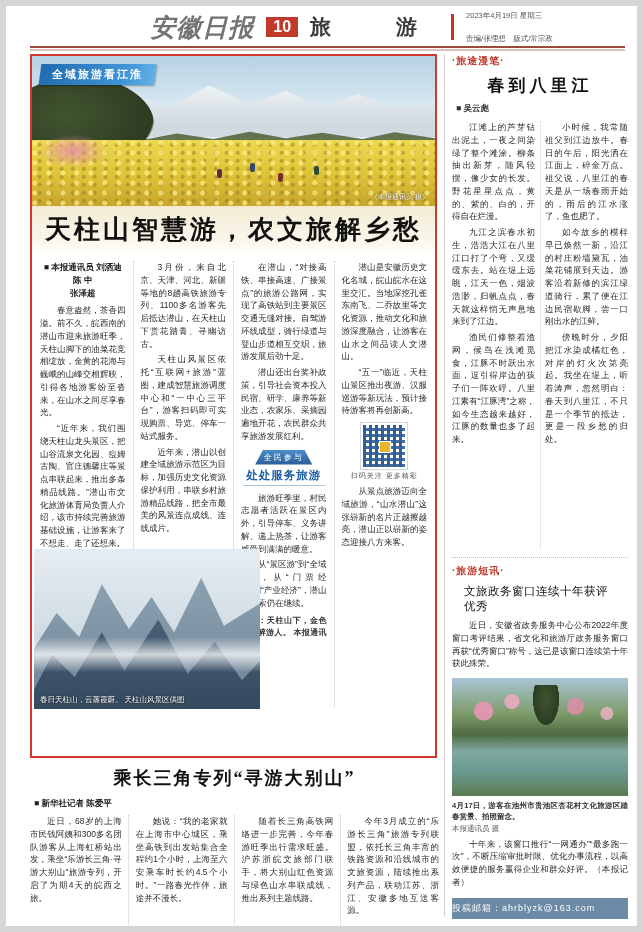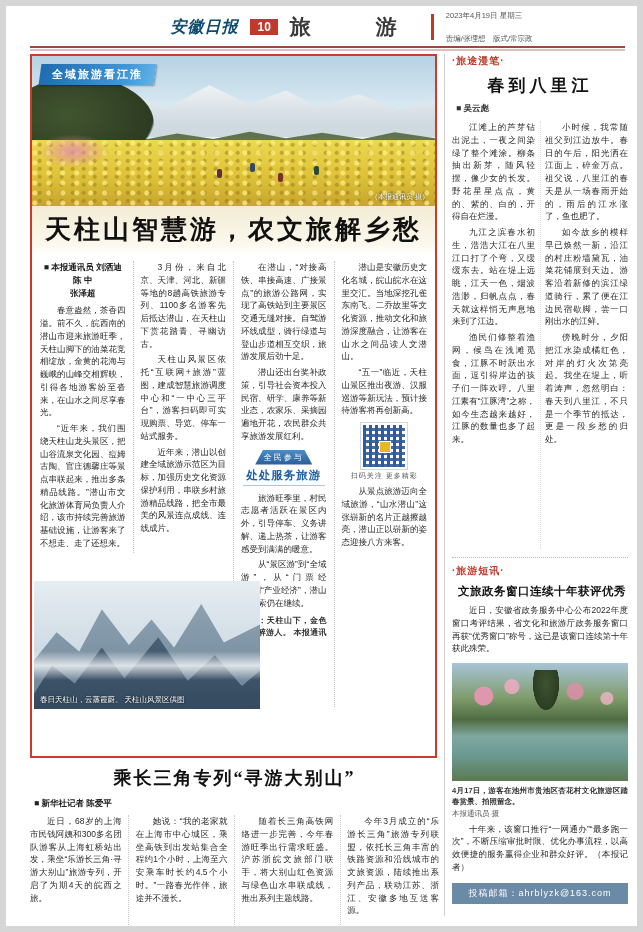--- a/index.html
+++ b/index.html
@@ -2,22 +2,22 @@
 <html><head>
 <meta charset="utf-8">
 <style>
   html,body{margin:0;padding:0;}
   body{width:643px;height:932px;background:#d6d6d6;position:relative;
        font-family:"Liberation Sans","DejaVu Sans",sans-serif;overflow:hidden;}
   .page{position:absolute;left:6px;top:6px;width:631px;height:920px;background:#ffffff;overflow:hidden;}
 
   
   .masthead{position:absolute;top:5px;left:0;width:100%;height:32px;display:flex;align-items:center;justify-content:center;gap:12px;padding-left:60px;box-sizing:border-box;}
-  .mh-logo{font-family:"Liberation Serif","DejaVu Serif",serif;font-weight:bold;font-style:italic;font-size:16px;color:#0c4a6e;letter-spacing:1px;}
-  .mh-pn{background:#c0392b;color:#fff;font-weight:bold;font-size:12px;padding:2px 7px;line-height:1;}
+  .mh-logo{font-family:"Liberation Serif","DejaVu Serif",serif;font-weight:bold;font-style:italic;font-size:25px;color:#737373;letter-spacing:1px;}
+  .mh-pn{background:#c0392b;color:#fff;font-weight:bold;font-size:16px;padding:2px 7px;line-height:1;}
   .mh-section{font-size:21px;font-weight:bold;color:#3a3a3a;letter-spacing:22px;font-family:"Liberation Serif","DejaVu Serif",serif;}
   .mh-bar{width:3px;height:26px;background:#c0392b;}
   .mh-dates{display:flex;flex-direction:column;gap:14px;font-size:7.5px;color:#555;line-height:1.2;}
   .mh-rule{position:absolute;top:40px;left:24px;right:12px;height:2px;background:#9a4a3a;box-shadow:0 3px 0 rgba(154,74,58,.35);}
 
   
   .main-article{position:absolute;left:24px;top:48px;width:407px;height:704px;border:2px solid #d03a2c;background:#fff;box-sizing:border-box;overflow:hidden;}
 
   
   .photo-main{position:relative;height:150px;overflow:hidden;}
@@ -56,21 +56,21 @@
   .col-short{max-height:292px;}
   .byline{font-size:8.5px;font-weight:bold;text-align:center;color:#222;line-height:1.5;margin-bottom:5px;}
   .para{font-size:8.5px;line-height:1.5;text-align:justify;color:#2a2a2a;margin:0 0 3px;text-indent:2em;}
   .ribbon{margin:7px 2px 6px;text-align:center;}
   .ribbon-banner{width:70%;margin:0 auto;background:linear-gradient(#4a8ecb,#2a5d97);color:#fff;font-size:8px;
       padding:2px 0;clip-path:polygon(14% 0,86% 0,100% 100%,0 100%);letter-spacing:2px;}
   .ribbon-title{font-size:11.5px;font-weight:bold;color:#1d5fa5;padding:3px 0 2px;border-bottom:1px solid #a9c8e4;letter-spacing:1px;}
   .cap-line{font-size:8px;font-weight:bold;color:#333;line-height:1.45;margin-top:6px;text-align:justify;}
 
   
-  .photo-peak{position:absolute;left:2px;bottom:2px;width:226px;height:128px;overflow:hidden;
+  .photo-peak{position:absolute;left:2px;bottom:2px;width:226px;height:160px;overflow:hidden;
       background:linear-gradient(#e6edf2 0%,#d3dee6 45%,#bccbd6 100%);}
   .pk-far{position:absolute;inset:0;background:linear-gradient(#93a7b6,#6e8496);
       clip-path:polygon(0 62%,10% 40%,20% 55%,30% 22%,42% 50%,52% 30%,62% 52%,74% 18%,84% 48%,100% 34%,100% 100%,0 100%);}
   .pk-near{position:absolute;inset:0;background:linear-gradient(#58708a,#344a5e);
       clip-path:polygon(0 88%,8% 66%,18% 80%,30% 52%,40% 76%,55% 44%,68% 78%,80% 58%,92% 82%,100% 70%,100% 100%,0 100%);}
   .pk-mist{position:absolute;left:0;right:0;top:55%;height:22%;background:linear-gradient(rgba(255,255,255,0),rgba(255,255,255,.75),rgba(255,255,255,0));}
   .pk-cap{position:absolute;left:6px;bottom:4px;font-size:7.5px;color:#fff;text-shadow:0 0 2px rgba(0,0,0,.9);}
 
   
   .qr-block{margin:6px auto 4px;text-align:center;}
@@ -84,33 +84,33 @@
   
   .v-rule{position:absolute;left:438px;top:48px;bottom:10px;width:1px;background:#cfcfcf;}
 
   
   .sidebar{position:absolute;left:446px;top:46px;width:176px;}
   .sb-label{font-size:10px;font-weight:bold;color:#c0392b;letter-spacing:1px;margin:2px 0 6px;}
   .essay-title{font-size:17px;font-weight:bold;color:#111;text-align:center;letter-spacing:4px;margin:4px 0 6px;font-family:"Liberation Serif","DejaVu Serif",serif;}
   .essay-author{font-size:8.5px;font-weight:bold;color:#333;margin:0 0 6px 4px;}
   .essay-body{column-count:2;column-gap:10px;column-rule:1px dotted #d5d5d5;height:428px;overflow:hidden;}
   .sb-divider{border-top:1px dotted #bbb;margin:8px 0 6px;}
-  .news-title{font-size:11.5px;font-weight:bold;color:#111;text-align:right;margin:2px 2px 5px;letter-spacing:.5px;}
+  .news-title{font-size:11.5px;font-weight:normal;color:#111;text-align:left;margin:2px 12px 5px;letter-spacing:.5px;}
   .news-body{overflow:hidden;}
   .photo-park{position:relative;height:118px;margin:5px 0 4px;overflow:hidden;
       background:
         radial-gradient(circle at 18% 28%,rgba(233,150,180,.9) 0 9px,rgba(233,150,180,0) 10px),
         radial-gradient(circle at 34% 20%,rgba(240,170,195,.85) 0 7px,rgba(240,170,195,0) 8px),
         radial-gradient(circle at 70% 24%,rgba(228,140,170,.8) 0 8px,rgba(228,140,170,0) 9px),
         radial-gradient(circle at 88% 30%,rgba(240,180,200,.8) 0 6px,rgba(240,180,200,0) 7px),
         linear-gradient(#a8c4d8 0%,#7e9c6a 30%,#4f6b43 48%,#7fa8a0 62%,#6b9a92 78%,#5b7a52 100%);}
   .park-tree{position:absolute;left:46%;top:6%;width:26px;height:40px;background:radial-gradient(ellipse at 50% 35%,#3d5330 0%,#2c3d22 70%,rgba(44,61,34,0) 72%);}
   .photo-cap{font-size:7.5px;font-weight:bold;color:#333;line-height:1.5;text-align:justify;}
   .photo-credit{font-size:7.5px;color:#555;text-align:left;margin:1px 0 4px;}
-  .mailbox{margin-top:6px;background:#6b8aa5;color:#fff;font-size:9px;text-align:center;padding:4px 0;letter-spacing:1px;}
+  .mailbox{margin-top:6px;background:#6b8aa5;color:#fff;font-size:9px;padding:4px 0;letter-spacing:1px;}
 
   
   .bottom-article{position:absolute;left:24px;top:758px;width:409px;height:162px;overflow:hidden;}
   .ba-headline{font-size:18px;font-weight:bold;color:#111;text-align:center;letter-spacing:2px;margin:2px 0 8px;font-family:"Liberation Serif","DejaVu Serif",serif;}
   .ba-byline{font-size:8.5px;font-weight:bold;color:#222;margin:0 0 5px 4px;}
   .ba-cols{column-count:4;column-gap:14px;column-rule:1px dotted #c9c9c9;height:112px;overflow:hidden;}
   .ba-cols .para{text-indent:2em;}
 </style>
 </head>
 <body>

